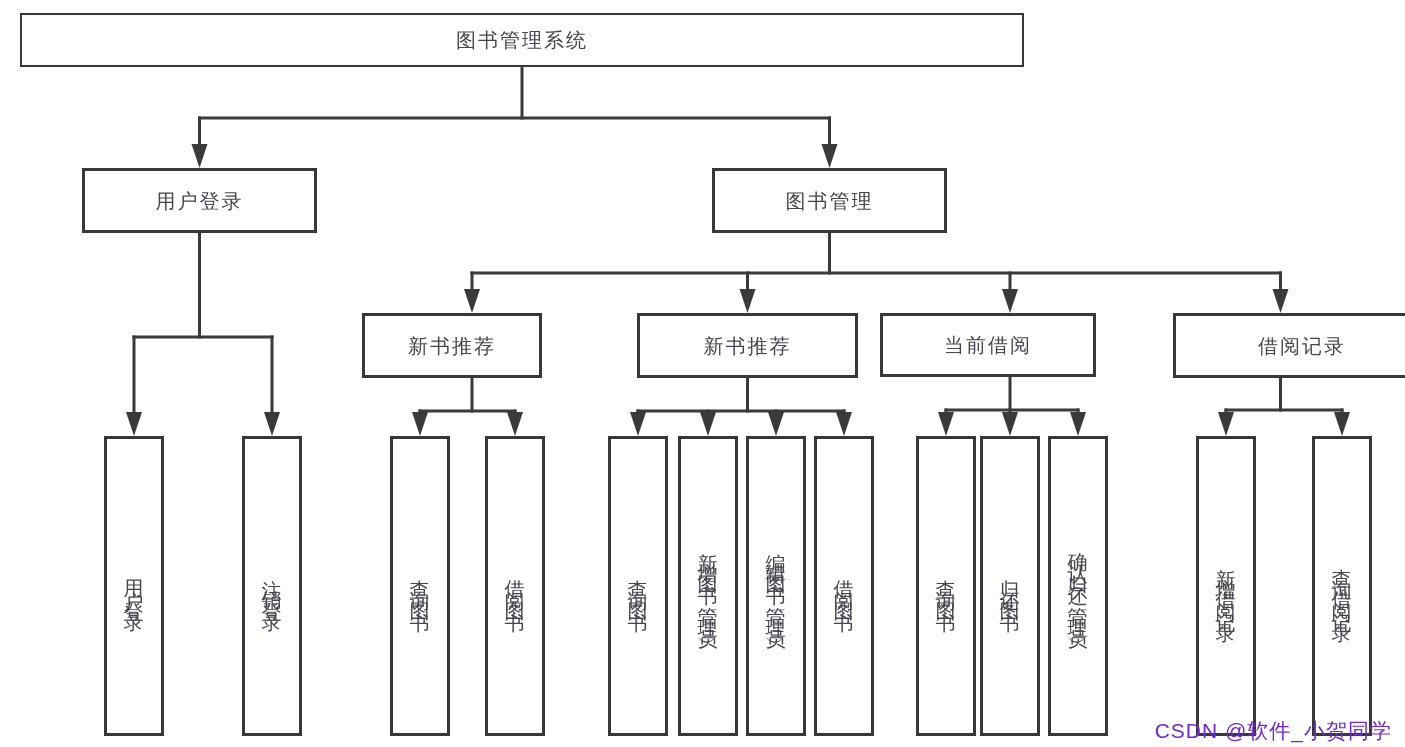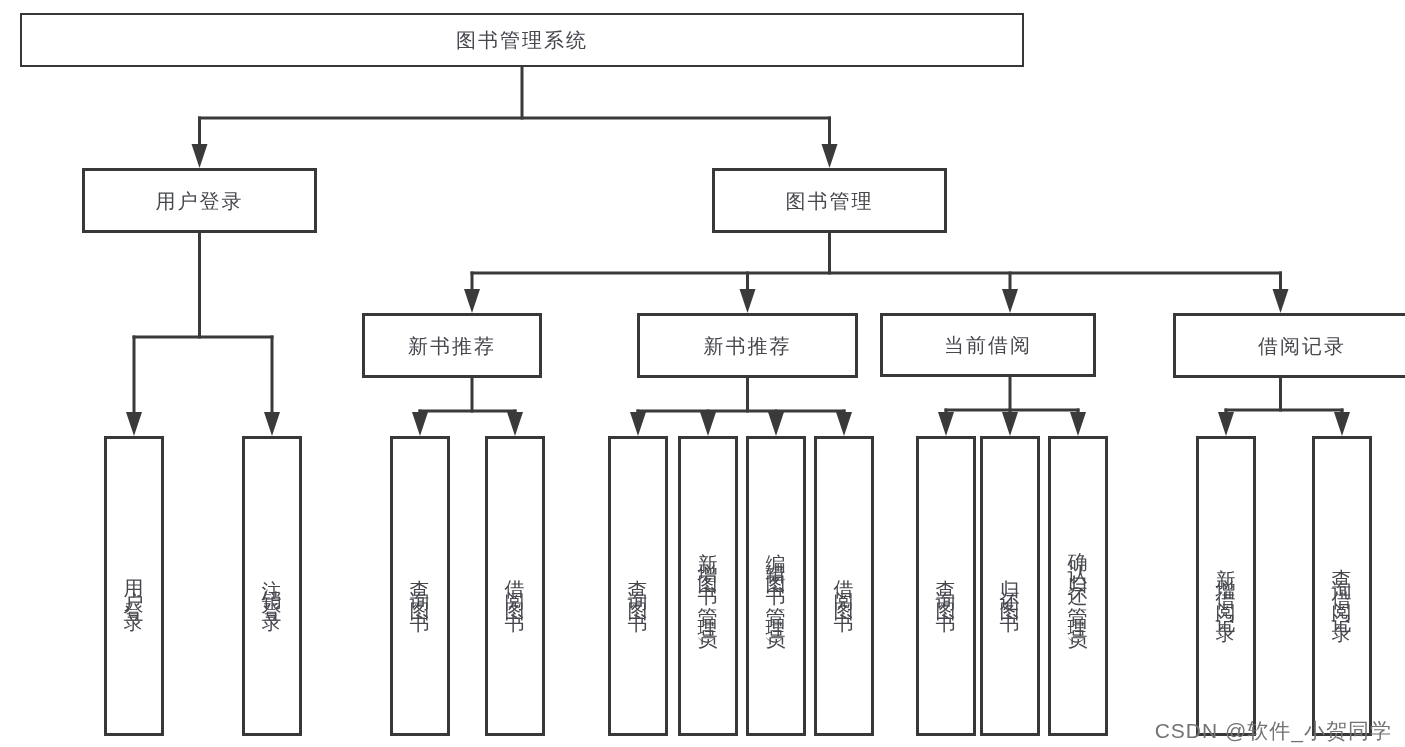--- a/index.html
+++ b/index.html
@@ -33,21 +33,21 @@
     writing-mode:vertical-rl;
     text-orientation:mixed;
     letter-spacing:11px;
     white-space:normal;
   }
   #watermark {
     position:absolute;
     right:13px;
     bottom:2px;
     font-size:21px;
-    color:#737373;
+    color:#6d28d9;
     letter-spacing:1px;
     z-index:5;
     white-space:nowrap;
   }
 </style>
 </head>
 <body>
 
 <div id="canvas">
   <svg id="connectors" width="1405" height="747">

